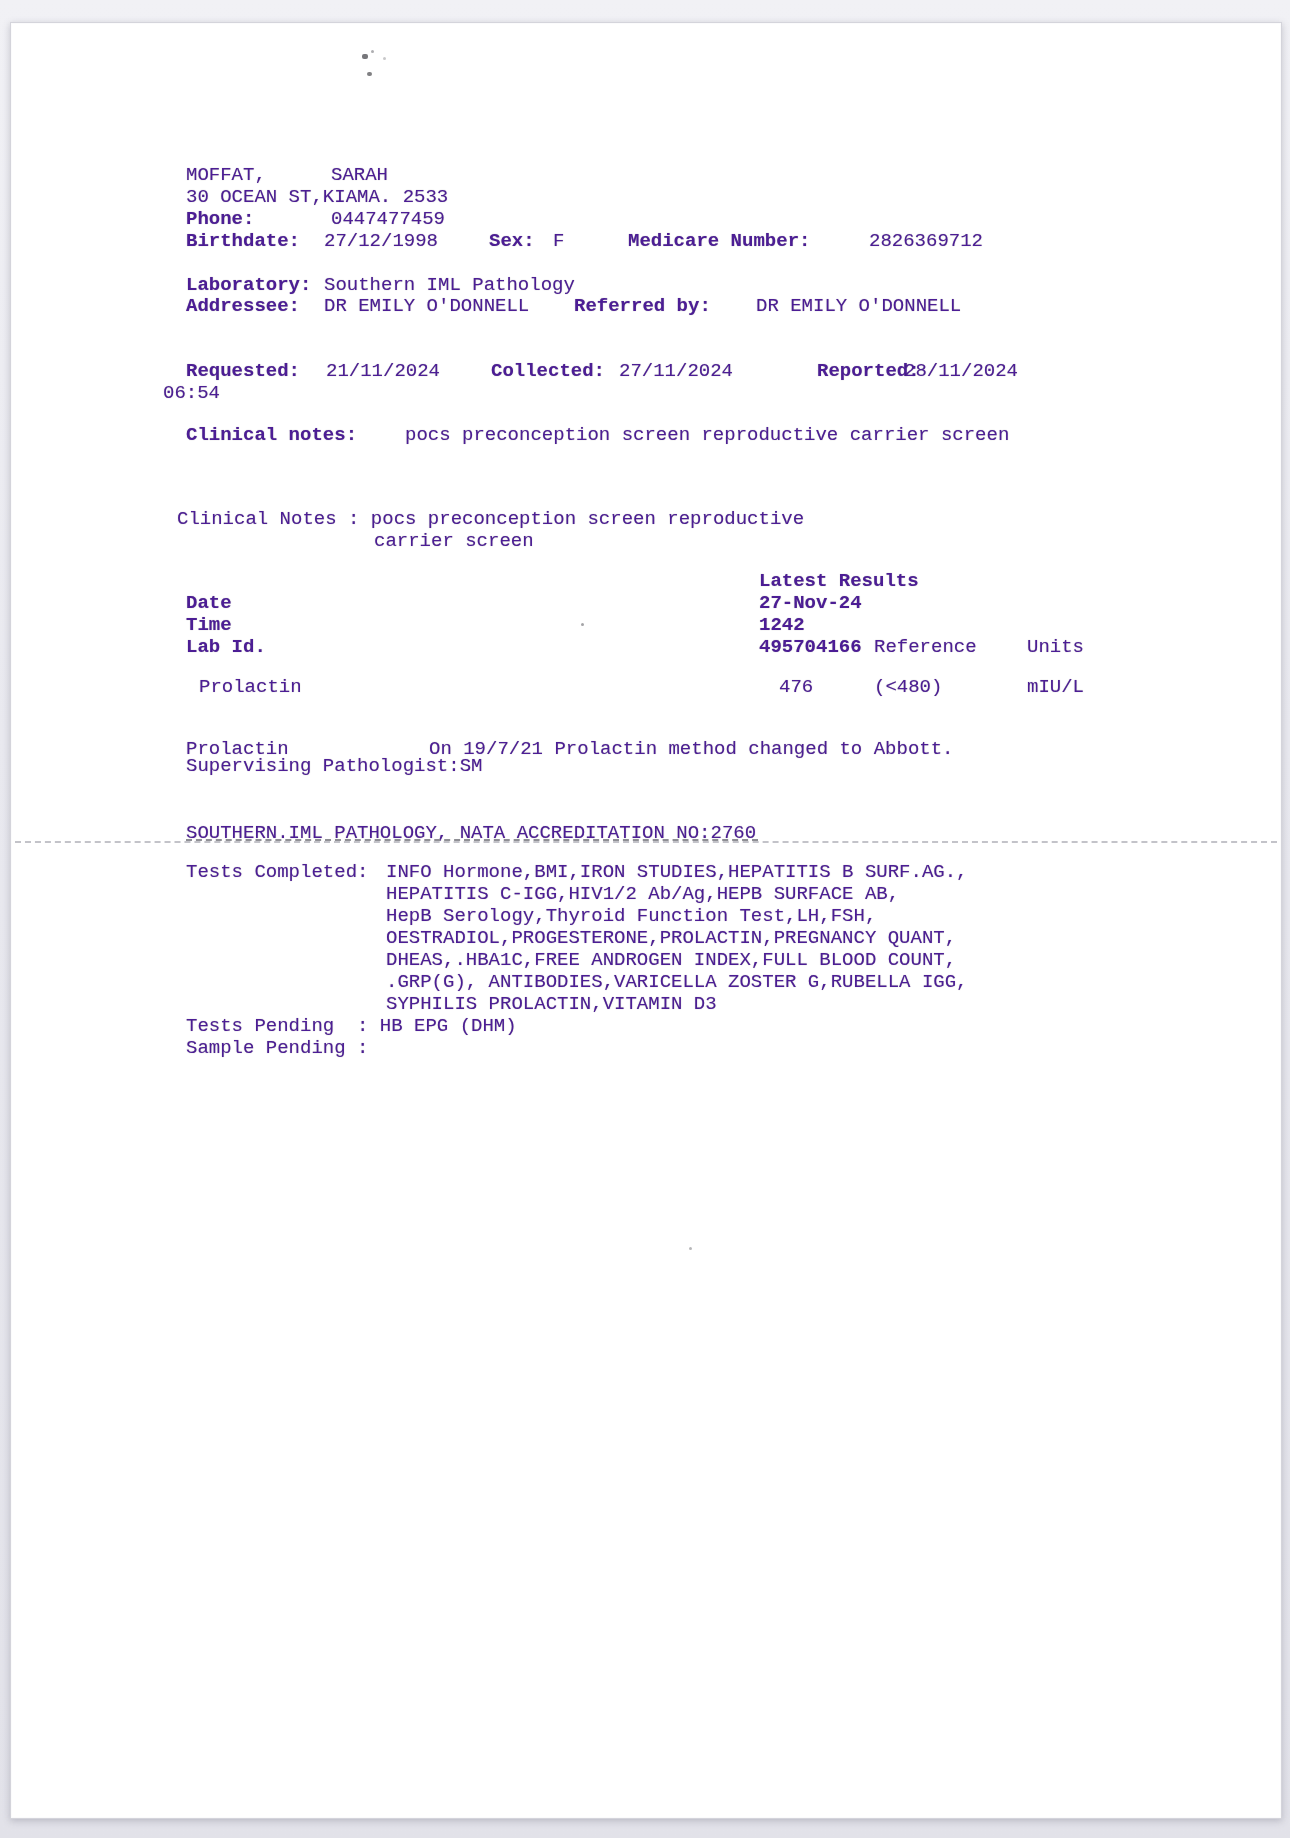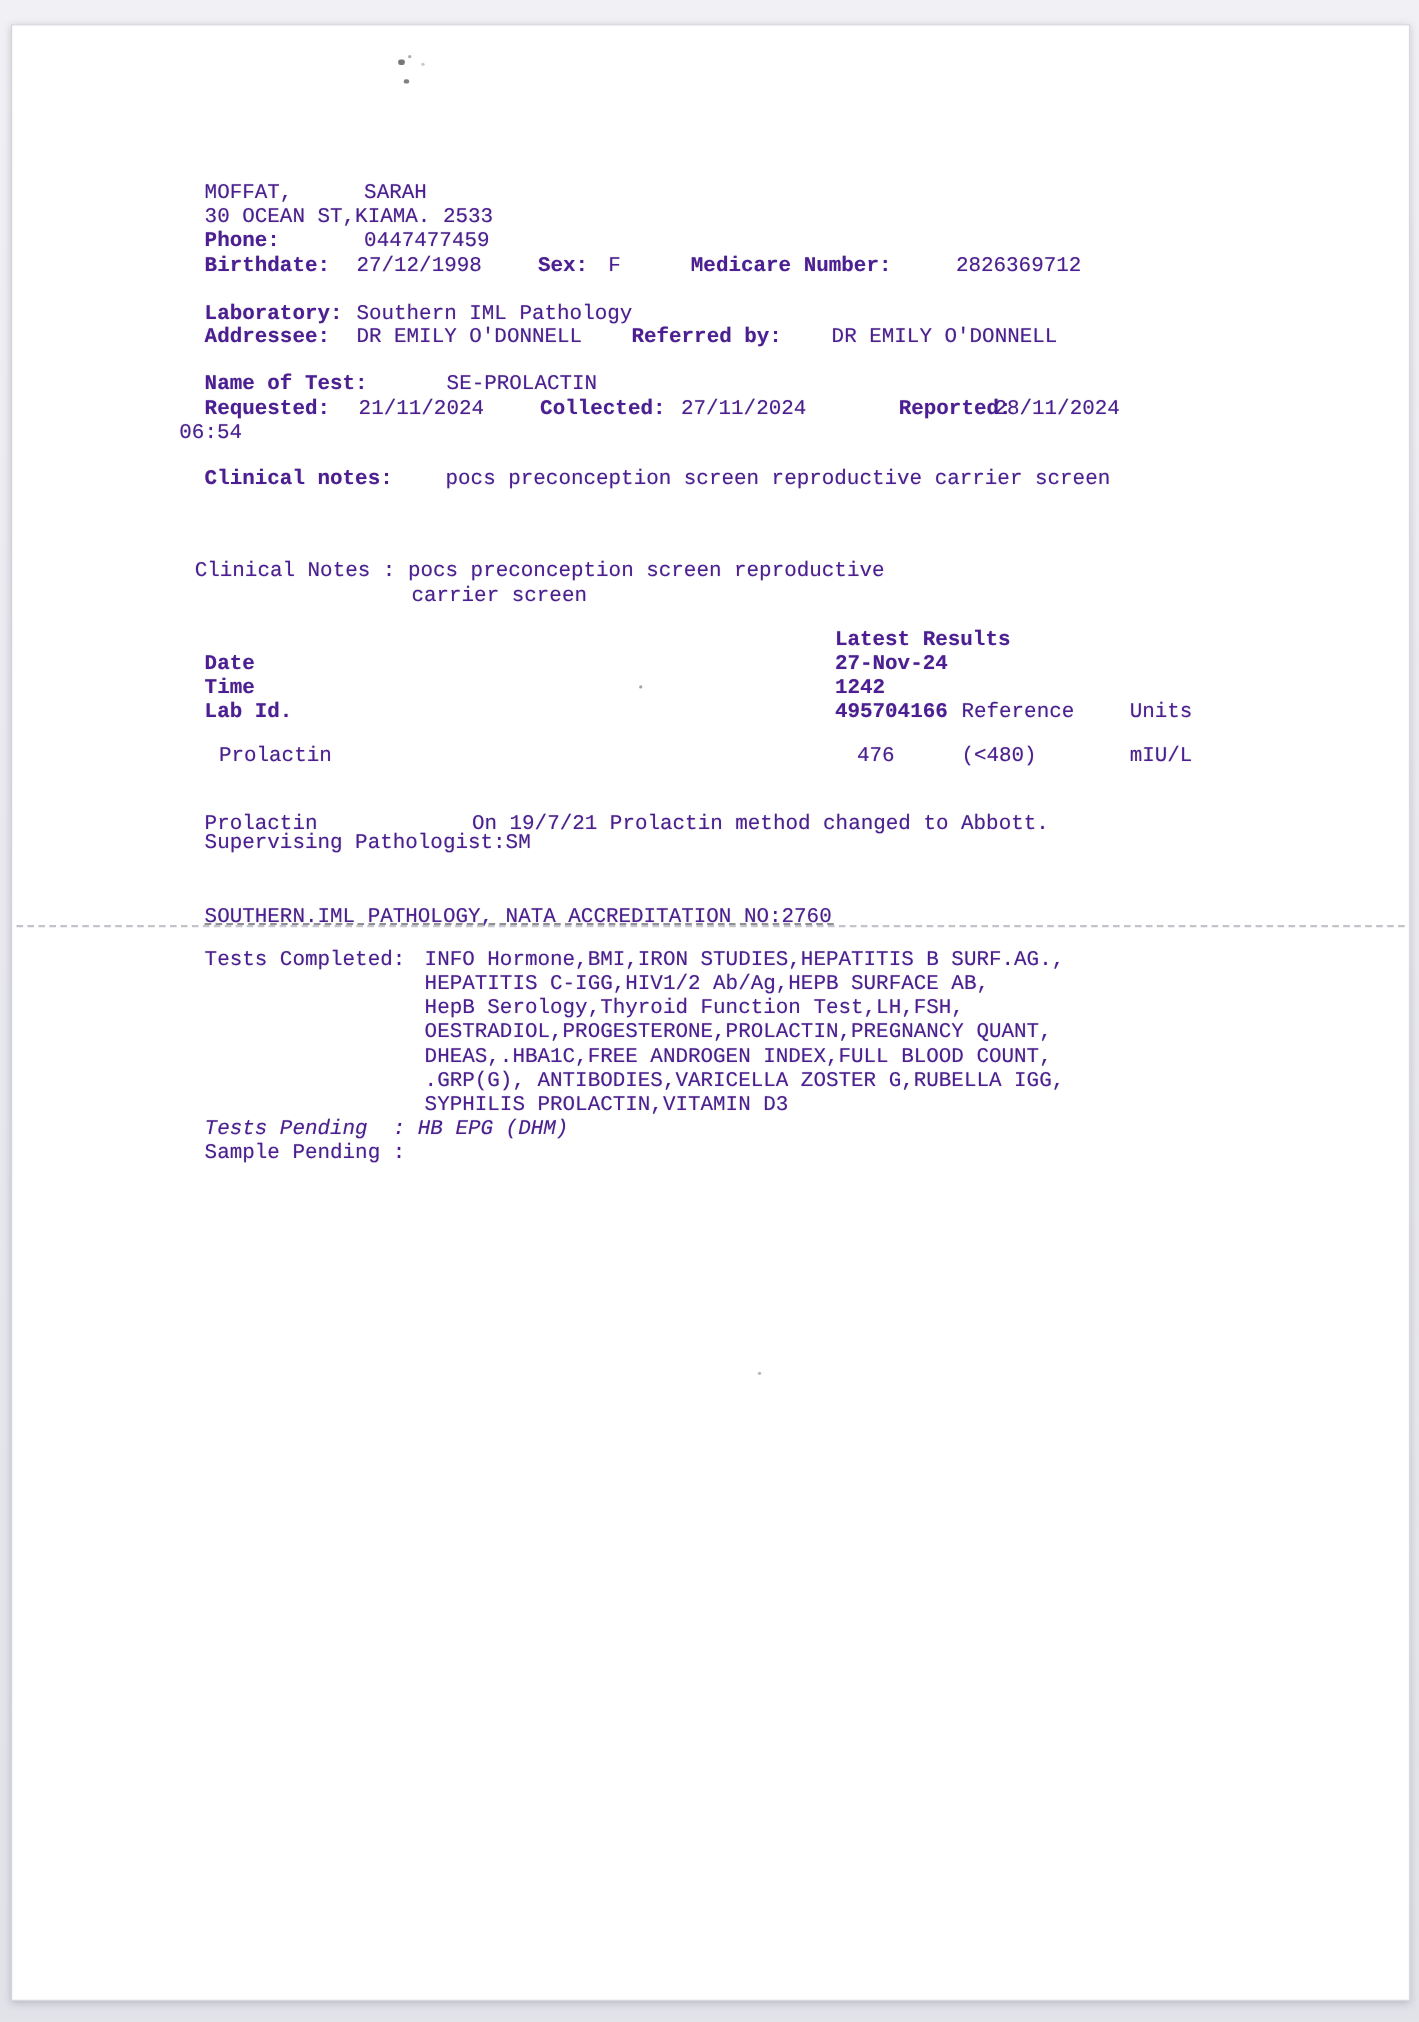--- a/index.html
+++ b/index.html
@@ -95,24 +95,20 @@
     <span class="frag b" style="left:175px;">Laboratory:</span>
     <span class="frag" style="left:313px;">Southern IML Pathology</span>
   </div>
   <div class="ln" style="top:272px;">
     <span class="frag b" style="left:175px;">Addressee:</span>
     <span class="frag" style="left:313px;">DR EMILY O'DONNELL</span>
     <span class="frag b" style="left:563px;">Referred by:</span>
     <span class="frag" style="left:745px;">DR EMILY O'DONNELL</span>
   </div>
 
-  <div class="ln" style="top:315px;">
-    <span class="frag b" style="left:175px;">Name of Test:</span>
-    <span class="frag" style="left:395px;">SE-PROLACTIN</span>
-  </div>
   <div class="ln" style="top:337px;">
     <span class="frag b" style="left:175px;">Requested:</span>
     <span class="frag" style="left:315px;">21/11/2024</span>
     <span class="frag b" style="left:480px;">Collected:</span>
     <span class="frag" style="left:608px;">27/11/2024</span>
     <span class="frag b" style="left:806px;">Reported:</span>
     <span class="frag" style="left:893px;">28/11/2024</span>
   </div>
   <div class="ln" style="top:359px;">
     <span class="frag" style="left:152px;">06:54</span>
@@ -183,20 +179,20 @@
   </div>
   <div class="ln" style="top:926px;">
     <span class="frag" style="left:375px;">DHEAS,.HBA1C,FREE ANDROGEN INDEX,FULL BLOOD COUNT,</span>
   </div>
   <div class="ln" style="top:948px;">
     <span class="frag" style="left:375px;">.GRP(G), ANTIBODIES,VARICELLA ZOSTER G,RUBELLA IGG,</span>
   </div>
   <div class="ln" style="top:970px;">
     <span class="frag" style="left:375px;">SYPHILIS PROLACTIN,VITAMIN D3</span>
   </div>
-  <div class="ln" style="top:992px;font-style:italic;">
+  <div class="ln" style="top:992px;">
     <span class="frag" style="left:175px;">Tests Pending  : HB EPG (DHM)</span>
   </div>
   <div class="ln" style="top:1014px;">
     <span class="frag" style="left:175px;">Sample Pending :</span>
   </div>
 
 </div>
 
 </body></html>

